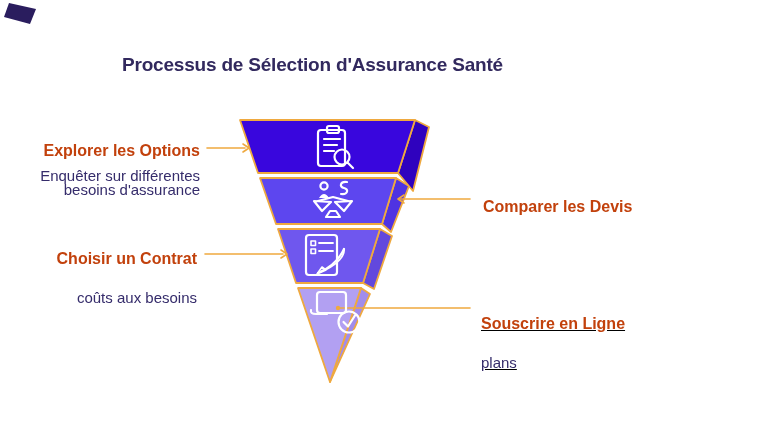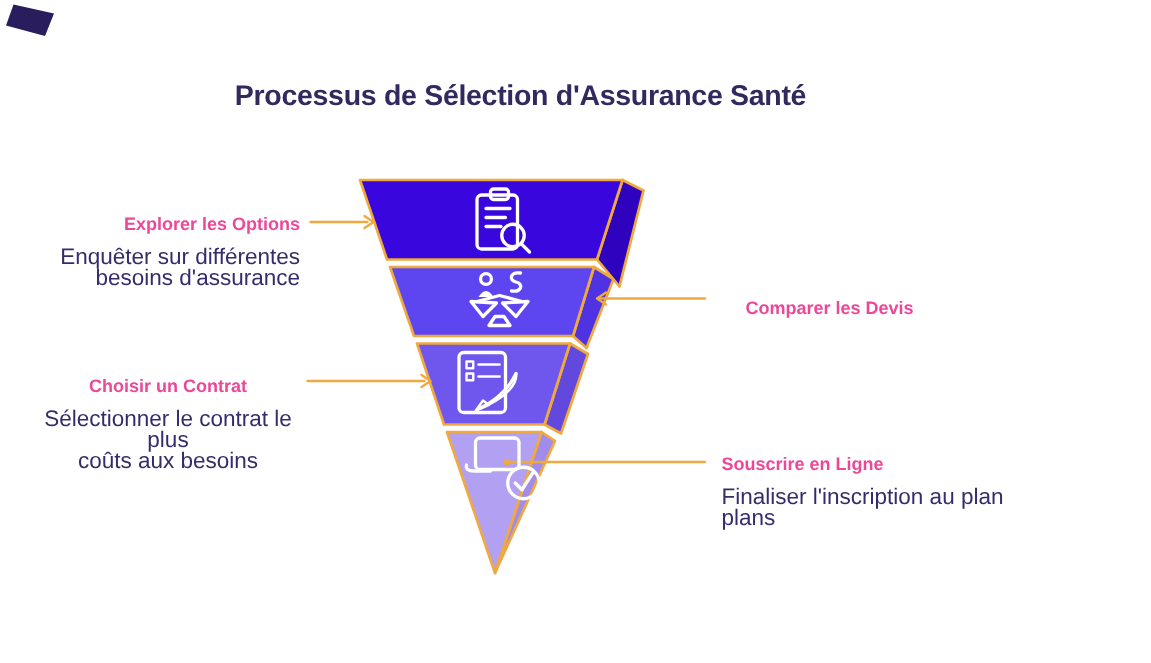--- a/index.html
+++ b/index.html
@@ -4,32 +4,32 @@
 <style>
   html,body{margin:0;padding:0;}
   body{
     width:767px;height:442px;position:relative;overflow:hidden;
     background:#ffffff;
     font-family:"Liberation Sans", sans-serif;
   }
   .canvas{position:absolute;left:0;top:0;width:767px;height:442px;}
   .title{
     position:absolute;top:54px;left:122px;width:450px;
-    text-align:center;font-size:19px;font-weight:700;color:#32295E;
+    text-align:left;font-size:19px;font-weight:700;color:#32295E;
     letter-spacing:-0.2px;
   }
   .label{position:absolute;}
-  .label .t{font-size:12px;font-weight:700;color:#ec4899;margin-bottom:9px;}
+  .label .t{font-size:16px;font-weight:700;color:#c2410c;margin-bottom:9px;}
   .label .d{font-size:15px;font-weight:normal;color:#352C6B;line-height:14px;}
   .label.left{text-align:right;}
   .label.right{text-align:left;}
   #lbl1{left:30px;top:142px;width:170px;}
-  #lbl2{left:483px;top:198px;width:210px;margin-left:14px;}
-  #lbl3{left:27px;top:250px;width:170px;text-align:center;}
-  #lbl4{left:481px;top:302px;width:210px;}
+  #lbl2{left:483px;top:198px;width:210px;}
+  #lbl3{left:27px;top:250px;width:170px;}
+  #lbl4{left:481px;top:315px;width:210px;text-decoration:underline;}
 </style>
 </head>
 <body>
 
 <svg class="canvas" viewBox="0 0 767 442">
 
   <polygon points="9,3 36,9 30,24 4,17" stroke="none" fill="#2A1D5E"></polygon>
 
   <g stroke-width="1.8" stroke-linejoin="round" stroke="#EFA93F">
     <polygon points="361,288 370,294 330,382" fill="#A18CEC"></polygon>
@@ -102,24 +102,24 @@
   </div>
 </div>
 
 <div class="label right" id="lbl2">
   <div class="t">Comparer les Devis</div>
 </div>
 
 <div class="label left" id="lbl3">
   <div class="t">Choisir un Contrat</div>
   <div class="d">
-    <span>Sélectionner le contrat le plus</span><br>
+    <br>
     <span>coûts aux besoins</span>
   </div>
 </div>
 
 <div class="label right" id="lbl4">
   <div class="t">Souscrire en Ligne</div>
   <div class="d">
-    <span>Finaliser l'inscription au plan</span><br>
+    <br>
     <span>plans</span>
   </div>
 </div>
 
 </body></html>

